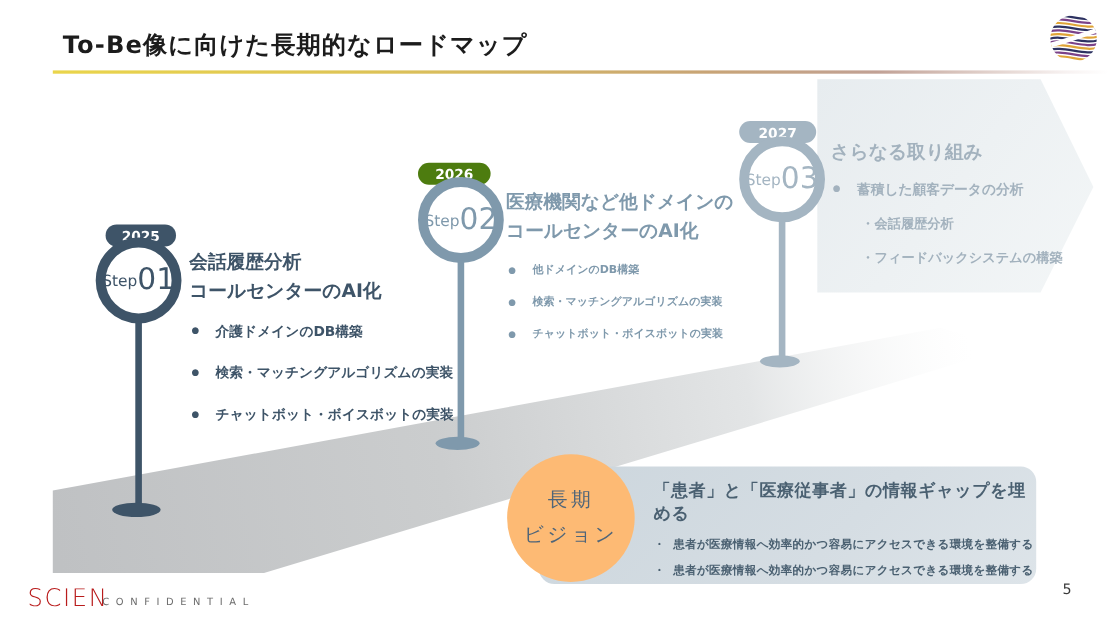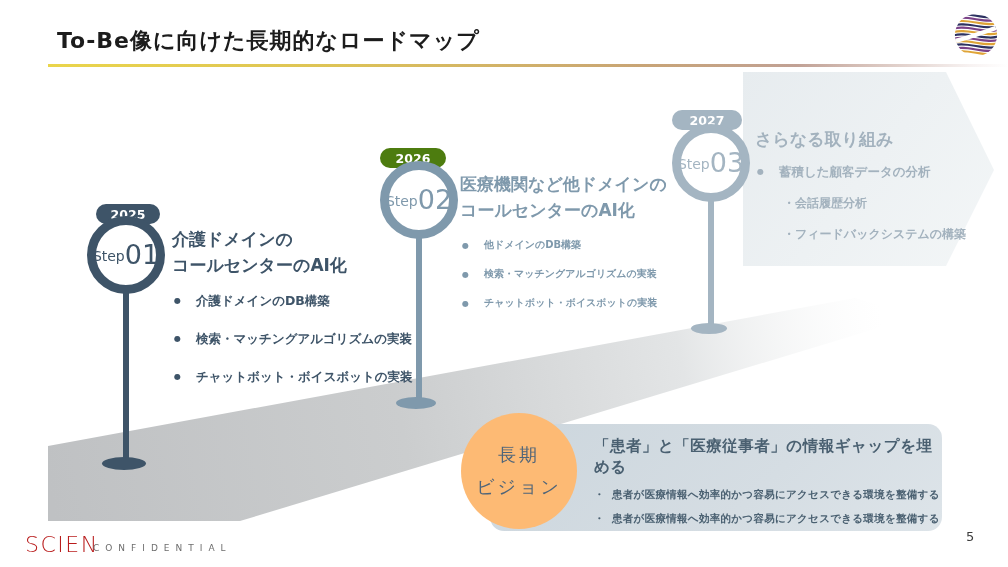--- a/index.html
+++ b/index.html
@@ -174,21 +174,21 @@
 
 <div class="year-pill pill-3">2027</div>
 <div class="ring ring-3">
   <span class="step-word">Step</span>
   <span class="step-num">03</span>
 </div>
 <div class="pole pole-3"></div>
 <div class="pin-base base-3"></div>
 
 <div class="step-block block-1">
-  <h3><span>介護ドメインの</span><br><span>コールセンターのAI化</span></h3>
+  <h3><span>会話履歴分析</span><br><span>コールセンターのAI化</span></h3>
   <ul>
     <li>介護ドメインのDB構築</li>
     <li>検索・マッチングアルゴリズムの実装</li>
     <li>チャットボット・ボイスボットの実装</li>
   </ul>
 </div>
 
 <div class="step-block block-2">
   <h3><span>医療機関など他ドメインの</span><br><span>コールセンターのAI化</span></h3>
   <ul>

